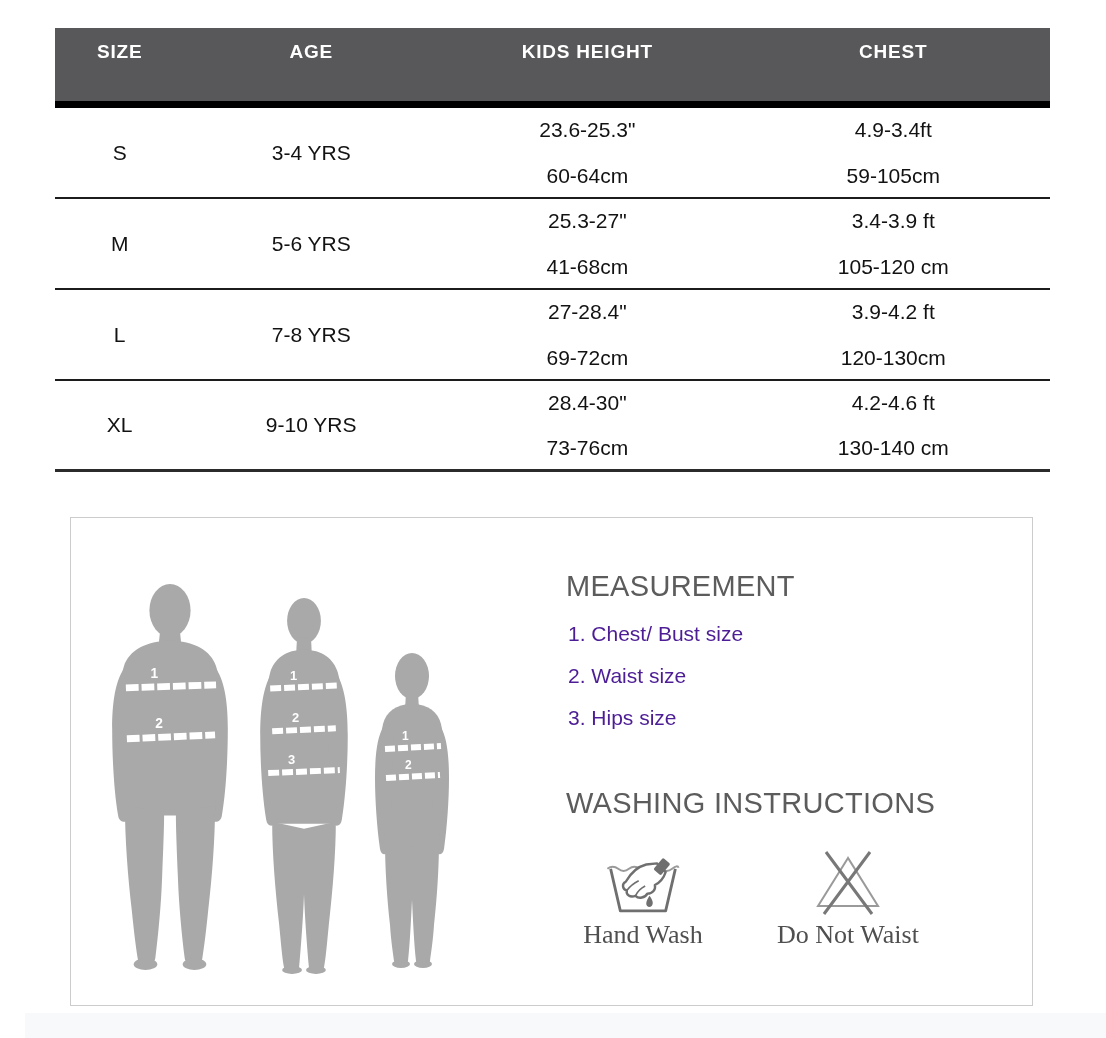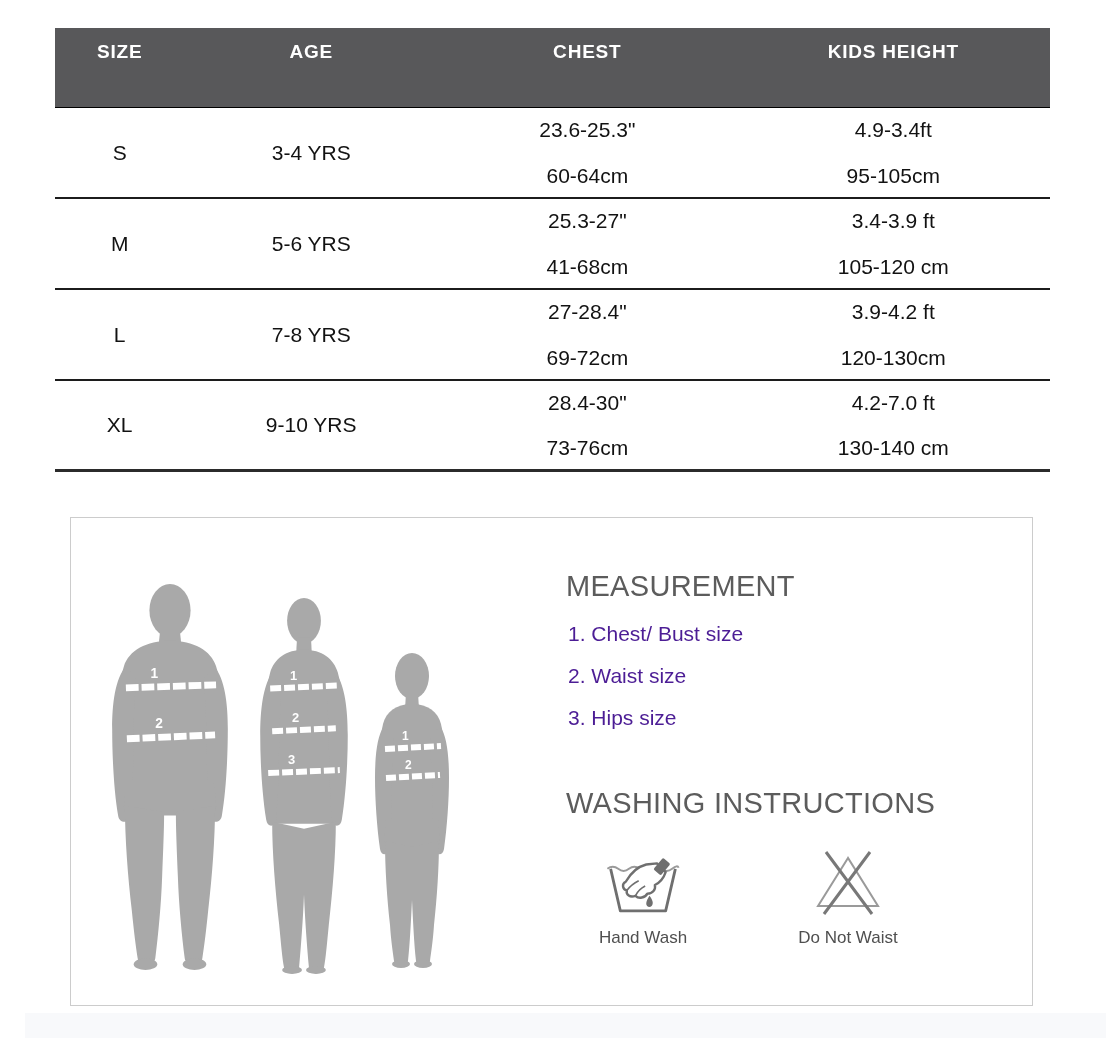--- a/index.html
+++ b/index.html
@@ -7,21 +7,21 @@
   .page {
     position:relative; width:1106px; height:1038px;
     background:#ffffff; overflow:hidden;
     font-family:"Liberation Sans", sans-serif;
   }
 
   
   .size-table { position:absolute; left:55px; top:28px; width:995px; }
   .thead {
     display:grid; grid-template-columns:13% 25.5% 30% 31.5%;
-    height:80px; background:#58585a; border-bottom:1px solid #000000;
+    height:80px; background:#58585a; border-bottom:7px solid #000000;
   }
   .th {
     color:#ffffff; font-weight:bold; font-size:19px; letter-spacing:0.8px;
     text-align:center; padding-top:13px;
   }
   .trow {
     display:grid; grid-template-columns:13% 25.5% 30% 31.5%;
     height:91px; border-bottom:2px solid #1c1c1c;
     font-size:21px; color:#121212;
   }
@@ -50,52 +50,52 @@
   .w-title { top:269px; }
   .m-item { position:absolute; left:497px; font-size:21px; color:#4c1d95; }
   .m-item-1 { top:104px; }
   .m-item-2 { top:146px; }
   .m-item-3 { top:188px; }
 
   .wash-block { position:absolute; top:324px; text-align:center; }
   .wash-block-1 { left:492px; width:160px; }
   .wash-block-2 { left:690px; width:174px; }
   .wash-icon { height:78px; display:flex; align-items:flex-end; justify-content:center; }
-  .wash-label { font-size:17px; color:#4f4f4f; margin-top:8px; }
+  .wash-label { font-size:26px; color:#4f4f4f; margin-top:0;font-family:Liberation Serif, serif; }
 
   .bottom-strip {
     position:absolute; left:25px; right:0; top:1013px; height:25px;
     background:#f8f9fb;
   }
 
   .band-num { font-family:"Liberation Sans", sans-serif; font-weight:bold; fill:#ffffff; }
 </style>
 </head>
 <body>
 
 <div class="page">
 
   <div class="size-table">
     <div class="thead">
       <div class="th">SIZE</div>
       <div class="th">AGE</div>
+      <div class="th">KIDS HEIGHT</div>
       <div class="th">CHEST</div>
-      <div class="th">KIDS HEIGHT</div>
     </div>
 
     <div class="trow">
       <div class="cell-center">S</div>
       <div class="cell-center">3-4 YRS</div>
       <div class="cell-dual">
         <span>23.6-25.3"</span>
         <span>60-64cm</span>
       </div>
       <div class="cell-dual">
         <span>4.9-3.4ft</span>
-        <span>95-105cm</span>
+        <span>59-105cm</span>
       </div>
     </div>
 
     <div class="trow">
       <div class="cell-center">M</div>
       <div class="cell-center">5-6 YRS</div>
       <div class="cell-dual">
         <span>25.3-27"</span>
         <span>41-68cm</span>
       </div>
@@ -119,21 +119,21 @@
     </div>
 
     <div class="trow">
       <div class="cell-center">XL</div>
       <div class="cell-center">9-10 YRS</div>
       <div class="cell-dual">
         <span>28.4-30"</span>
         <span>73-76cm</span>
       </div>
       <div class="cell-dual">
-        <span>4.2-7.0 ft</span>
+        <span>4.2-4.6 ft</span>
         <span>130-140 cm</span>
       </div>
     </div>
   </div>
 
   <div class="panel">
 
     <svg class="fig fig-man" viewBox="0 0 140 400">
       <g fill="#a9a9a9">
         <ellipse cx="70" cy="29" rx="21" ry="27"></ellipse>

